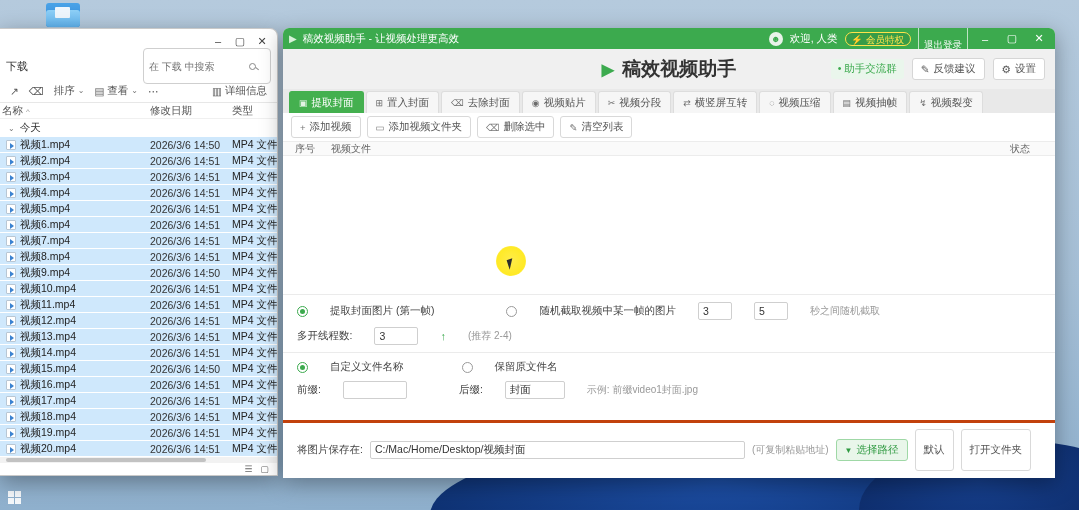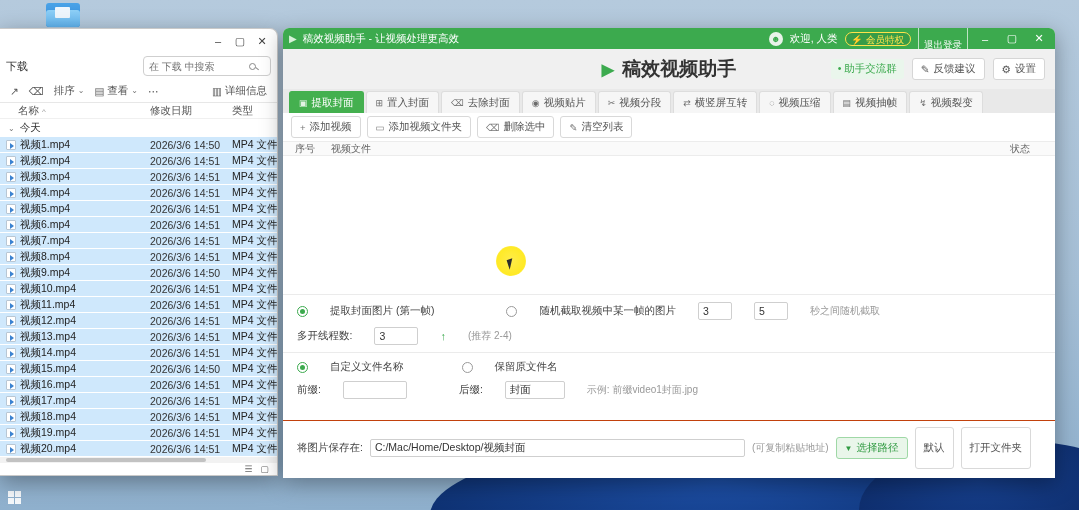--- a/index.html
+++ b/index.html
@@ -32,35 +32,35 @@
   
   .window { position:absolute; background:#fff; box-shadow:0 6px 22px rgba(0,0,0,.35); }
   .ctl { display:inline-block; width:22px; text-align:center; font-size:11px; color:#444; cursor:default; }
 
   
   .explorer { left:0; top:28px; width:278px; height:448px; border-radius:0 8px 0 0;
     border:1px solid #c9c9c9; border-left:none; font-size:11px; color:#333; }
   .ex-titlebar { height:24px; display:flex; justify-content:flex-end; align-items:center; padding-right:4px; }
   .ex-addr { height:26px; display:flex; align-items:center; padding:0 6px; gap:6px; }
   .ex-path { color:#333; font-size:11px; white-space:nowrap; overflow:hidden; flex:0 0 auto; }
-  .ex-search { margin-left:auto; width:128px; height:20px; border:1px solid #cfcfcf; border-radius:4px;
+  .ex-search { margin-left:auto; width:128px; height:36px; border:1px solid #cfcfcf; border-radius:4px;
     display:flex; align-items:center; padding:0 5px; gap:4px; background:#fff; }
   .ex-search input { border:none; outline:none; width:96px; font-size:10px; color:#777;
     font-family:"Liberation Sans", sans-serif; }
   .mag { width:7px; height:7px; border:1.4px solid #888; border-radius:50%; position:relative; flex:0 0 auto; }
   .mag:after { content:""; position:absolute; width:4px; height:1.4px; background:#888;
     right:-4px; bottom:-1px; transform:rotate(40deg); }
   .ex-toolbar { height:24px; display:flex; align-items:center; gap:10px; padding:0 10px;
     border-bottom:1px solid #e7e7e7; color:#555; }
   .ex-tb-item { display:flex; align-items:center; gap:3px; font-size:10.5px; }
   .ex-tb-item .chev { font-size:8px; color:#777; }
   .ex-details { margin-left:auto; }
   .ex-cols { height:16px; display:flex; align-items:center; color:#555; font-size:10.5px;
     border-bottom:1px solid #f0f0f0; }
-  .ex-cols .c1 { width:150px; padding-left:18px; } .ex-cols .c2 { width:82px; } .ex-cols .c3 { flex:1; }
+  .ex-cols .c1 { width:150px; padding-left:2px; } .ex-cols .c2 { width:82px; } .ex-cols .c3 { flex:1; }
   .ex-group { height:18px; display:flex; align-items:center; gap:5px; padding-left:8px; color:#333; font-size:10.5px; }
   .ex-list { height:320px; overflow:hidden; }
   .file-row { height:16px; display:flex; align-items:center; background:#cfe8fc;
     border-bottom:1px solid #fff; font-size:10.5px; color:#222; }
   .file-row .fic { width:10px; height:10px; margin:0 4px 0 6px; background:#fff; border:1px solid #b9c7d4;
     border-radius:1px; position:relative; flex:0 0 auto; }
   .file-row .fic:after { content:""; position:absolute; left:2.5px; top:2px; border-left:4px solid #3b82d0;
     border-top:3px solid transparent; border-bottom:3px solid transparent; }
   .file-row .fname { width:130px; white-space:nowrap; overflow:hidden; }
   .file-row .fdate { width:82px; color:#333; } .file-row .ftype { flex:1; white-space:nowrap; overflow:hidden; }
@@ -461,21 +461,21 @@
       <div class="opt-row" style="margin-bottom:16px">
         <span>前缀:</span>
         <input class="tin w64" value="" style="">
         <span style="width:8px"></span>
         <span>后缀:</span>
         <input class="tin w60" value="封面" style="">
         <span class="hint">示例: 前缀video1封面.jpg</span>
       </div>
     </div>
 
-    <div class="path-row" style="border-top:1px solid #c2410c">
+    <div class="path-row" style="border-top:3px solid #c2410c">
       <span>将图片保存在:</span>
       <input class="tin w375" value="C:/Mac/Home/Desktop/视频封面" style="">
       <span class="hint">(可复制粘贴地址)</span>
       <span class="btn-lightgreen">
         <span style="font-size:8px">▼</span>
         <span>选择路径</span>
       </span>
       <span class="btn-plain">默认</span>
       <span class="btn-plain">打开文件夹</span>
     </div>

